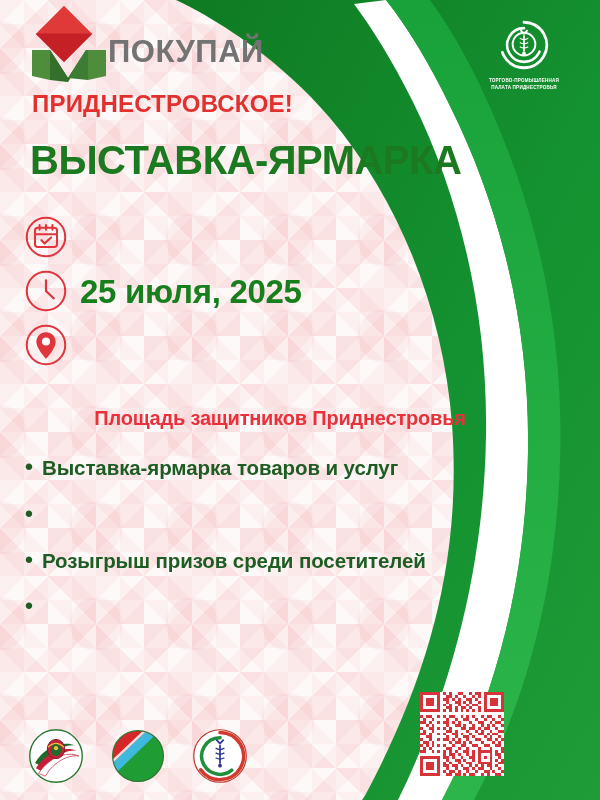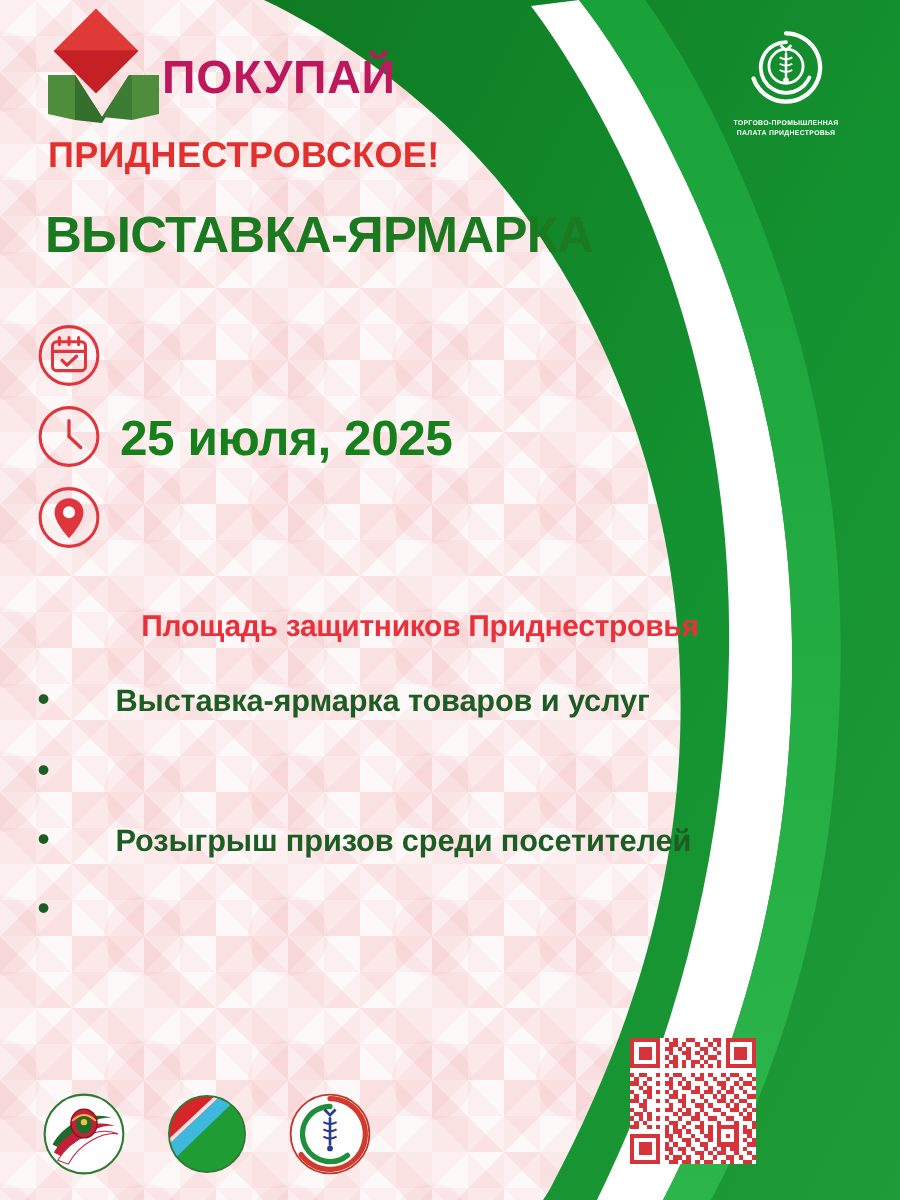--- a/index.html
+++ b/index.html
@@ -57,21 +57,21 @@
     position:absolute;left:12px;top:0;
     width:40px;height:40px;
     transform:rotate(45deg);
     background:linear-gradient(135deg,#e03a38 0%,#e03a38 48%,#c62027 50%,#c62027 100%);
   }
   .brand-vee{position:absolute;left:0;top:36px;width:74px;height:32px;}
   .brand-row{
     position:absolute;left:82px;top:22px;
   }
   .brand-line1{
-    font-size:31px;font-weight:700;color:#be185d;letter-spacing:.5px;line-height:1;
+    font-size:31px;font-weight:700;color:#737373;letter-spacing:.5px;line-height:1;
   }
   .brand-line2{
     position:absolute;left:6px;top:78px;
     font-size:24px;font-weight:700;color:#e2302f;letter-spacing:.2px;line-height:1;
     white-space:nowrap;
   }
 
   
   .chamber{
     position:absolute;right:18px;top:18px;
@@ -79,21 +79,21 @@
   }
   .chamber-text{
     margin-top:2px;
     color:#ffffff;font-size:4.6px;font-weight:700;line-height:1.5;
     letter-spacing:.2px;
   }
 
   
   .title{
     position:absolute;left:30px;top:140px;
-    font-size:34px;font-weight:700;
+    font-size:40px;font-weight:700;
     color:#1b7a1f;letter-spacing:-0.5px;line-height:1;
     white-space:nowrap;
   }
 
   
   .info-list{
     position:absolute;left:24px;top:213px;
     width:420px;
   }
   .info-row{
@@ -128,21 +128,21 @@
     display:flex;align-items:baseline;
     margin-bottom:22px;
   }
   .bullet-dot{
     flex:0 0 26px;
     font-size:24px;line-height:1;color:#1d5c22;
     text-align:center;
   }
   .bullet-text{
     font-size:20.5px;font-weight:700;color:#1d5c22;
-    letter-spacing:-0.1px;line-height:1.1;margin-left:35px;
+    letter-spacing:-0.1px;line-height:1.1;
   }
 
   
   .emblems{
     position:absolute;left:28px;bottom:16px;
     display:flex;gap:26px;align-items:center;
   }
   .emblem{width:56px;height:56px;}
 
   

